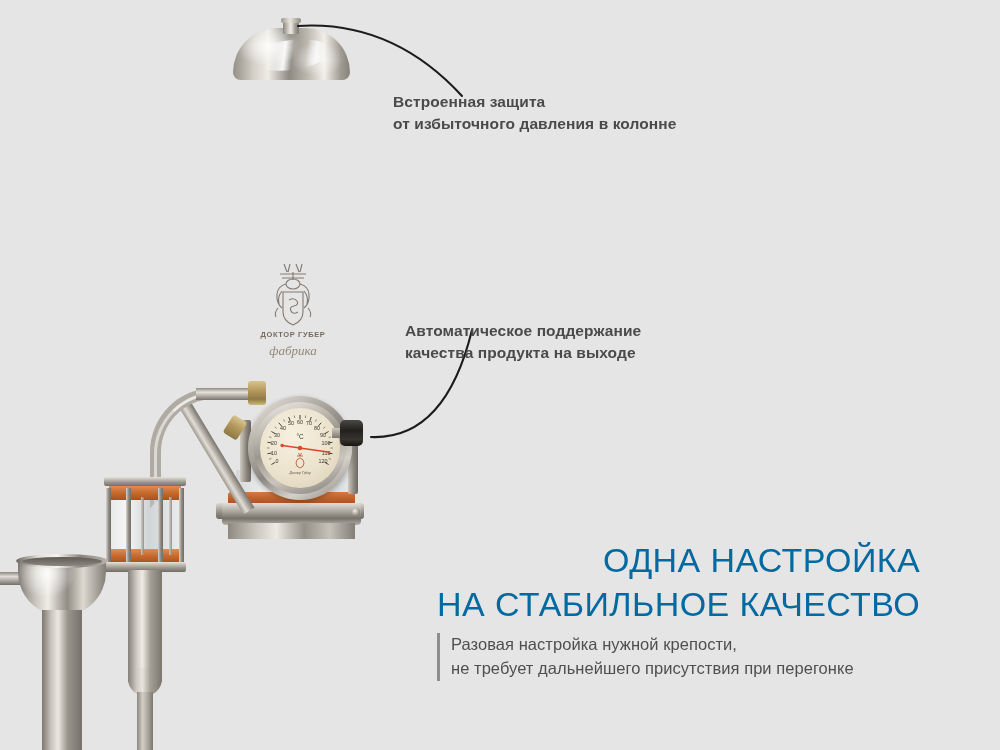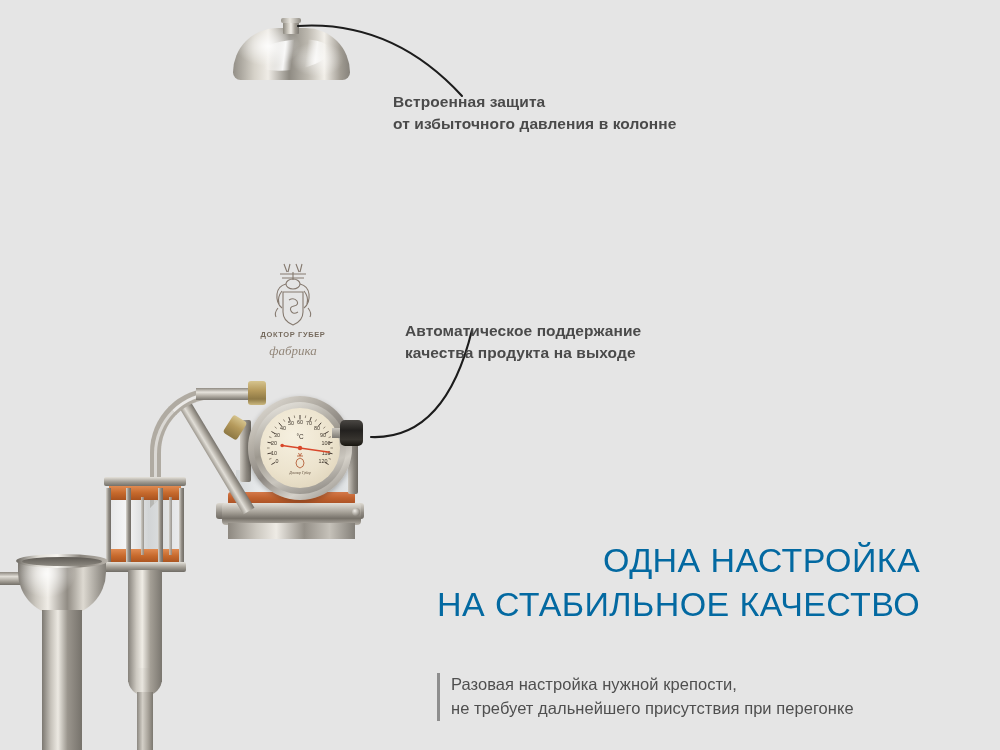--- a/index.html
+++ b/index.html
@@ -264,21 +264,21 @@
   #headline{
     position:absolute;left:437px;top:539px;
     color:#0369a1;
     font-size:34px;
     line-height:1.28;
     letter-spacing:.4px;
     white-space:pre-line;
     font-weight:400;
     text-align:right;
   }
-  #sub-wrap{position:absolute;left:437px;top:633px;display:flex;gap:11px;margin-top:40px;}
+  #sub-wrap{position:absolute;left:437px;top:633px;display:flex;gap:11px;}
   #sub-bar{width:3px;background:#8e8e8e;flex:0 0 3px;}
   #subtitle{
     color:#4f4f4f;font-size:16.5px;line-height:1.45;
     white-space:pre-line;letter-spacing:.05px;
   }
 </style>
 </head>
 <body>
 
 <div id="stage">

